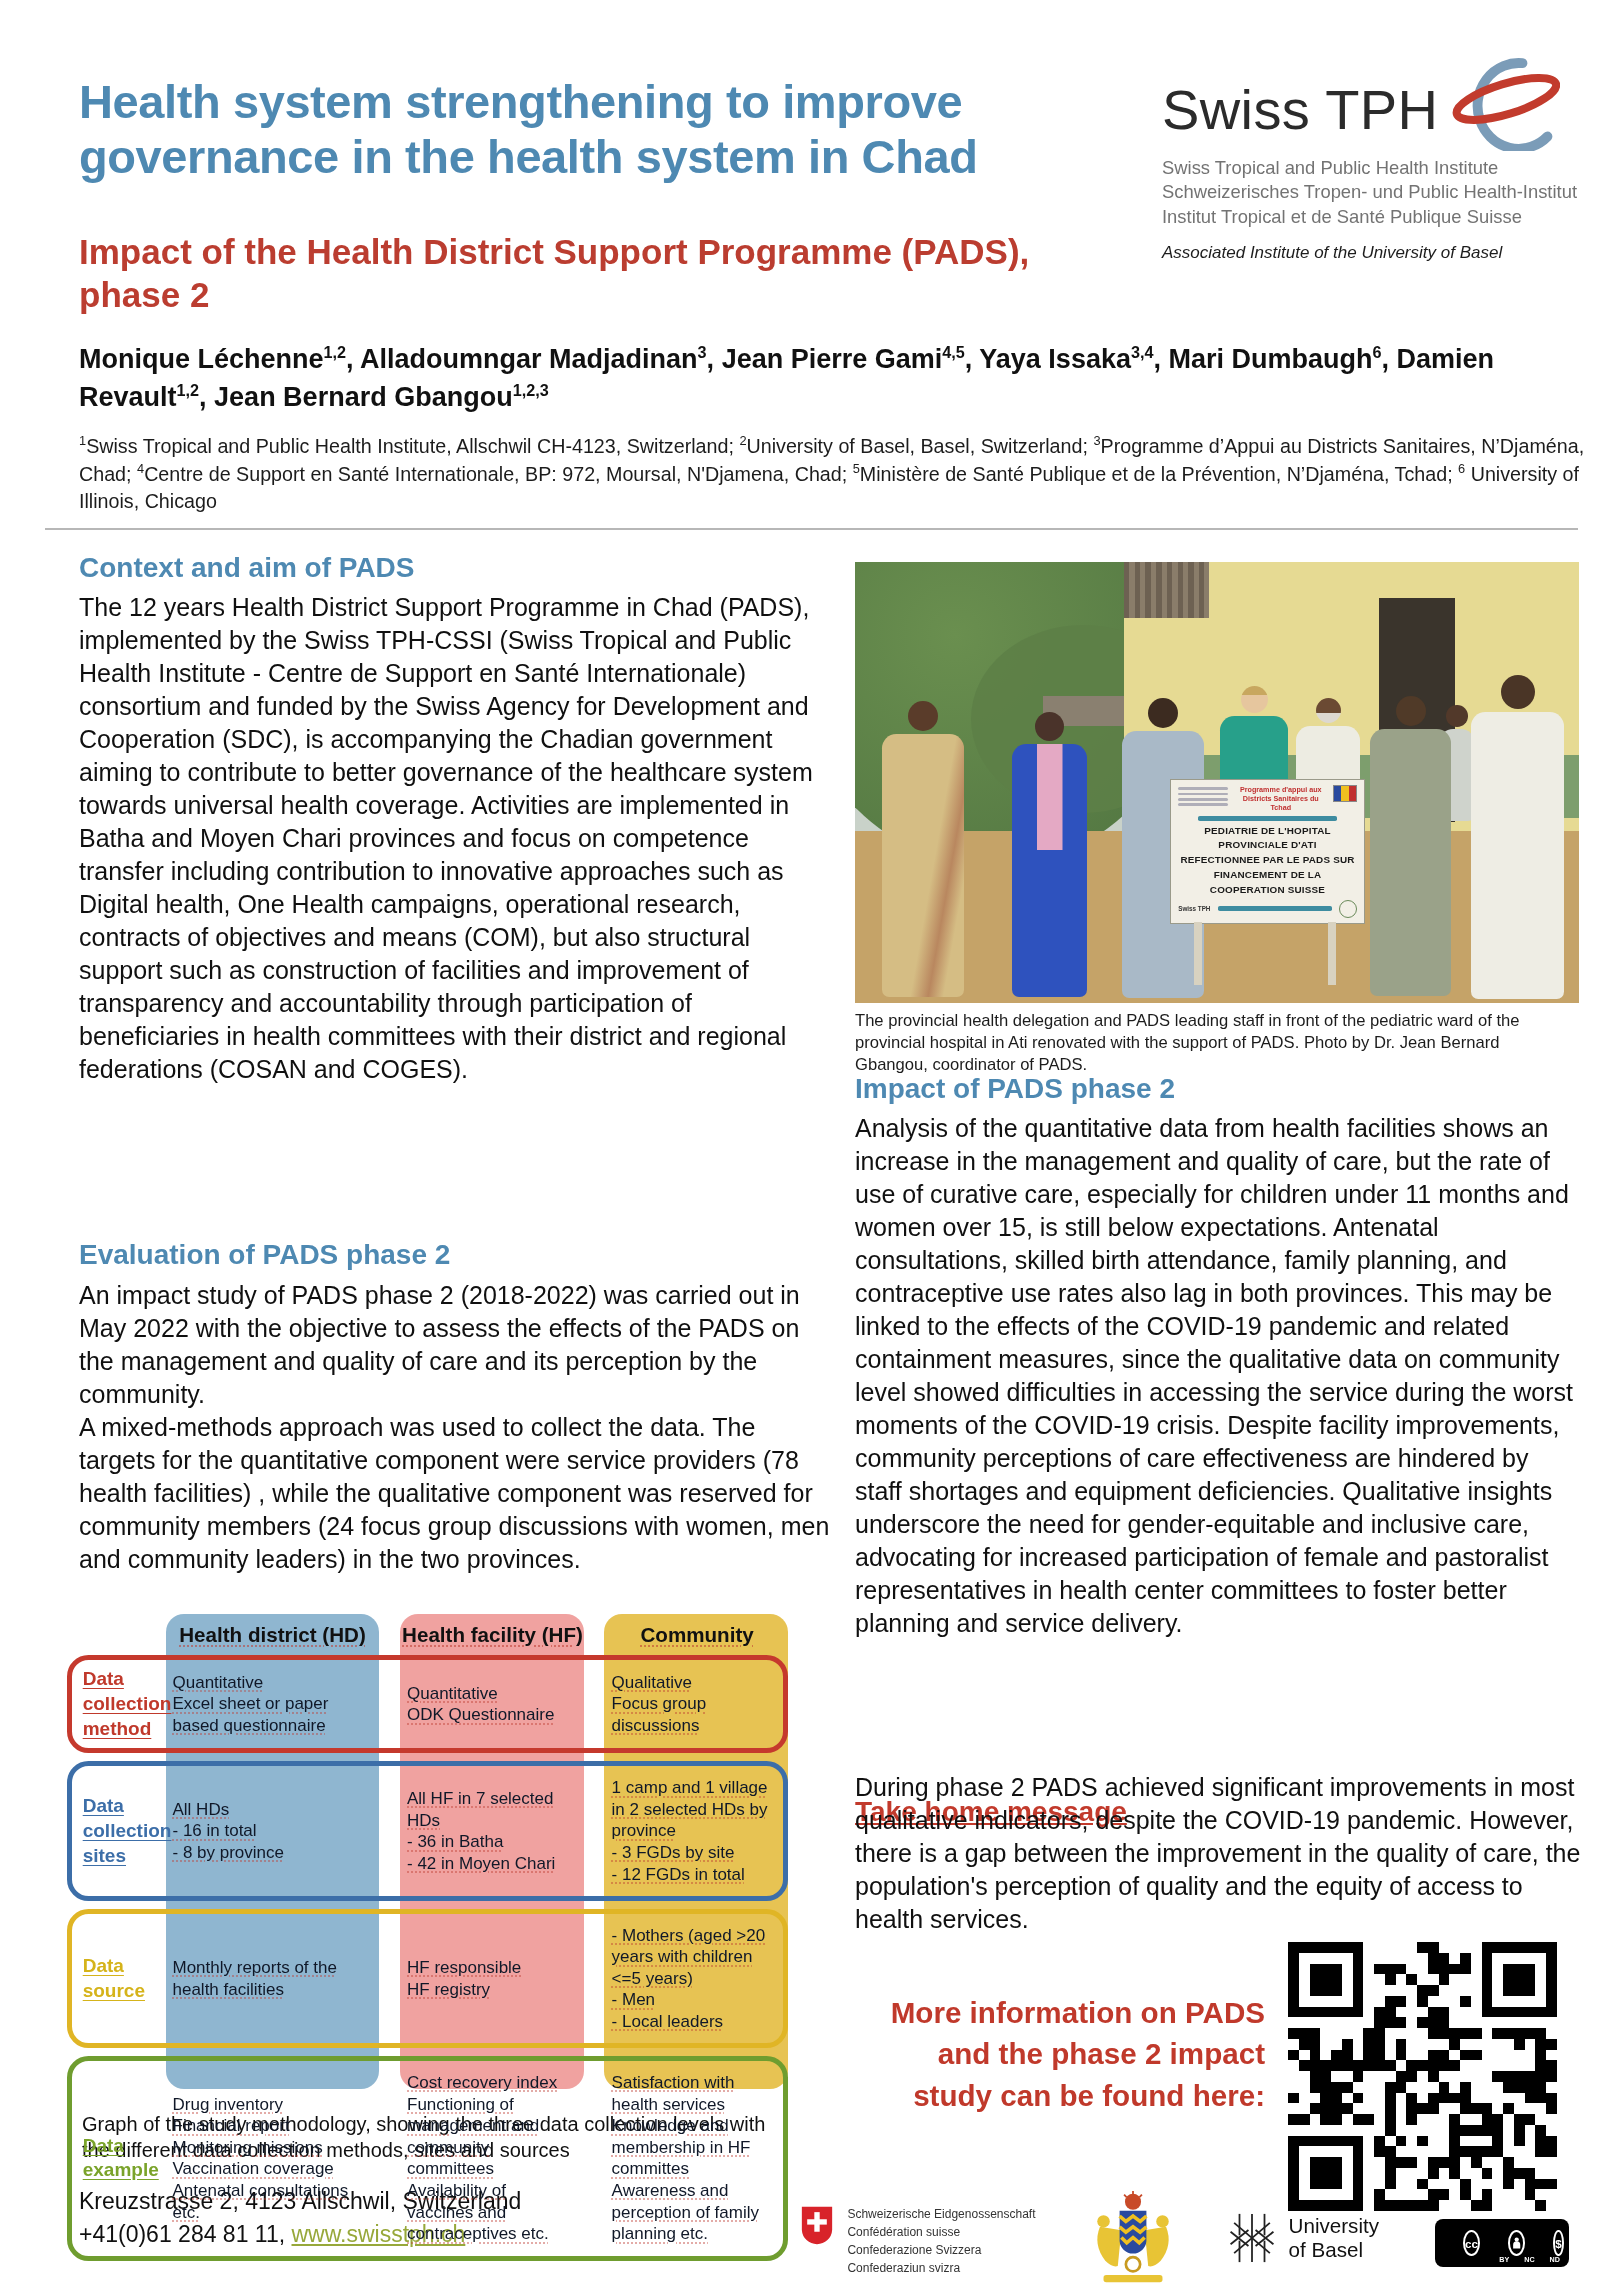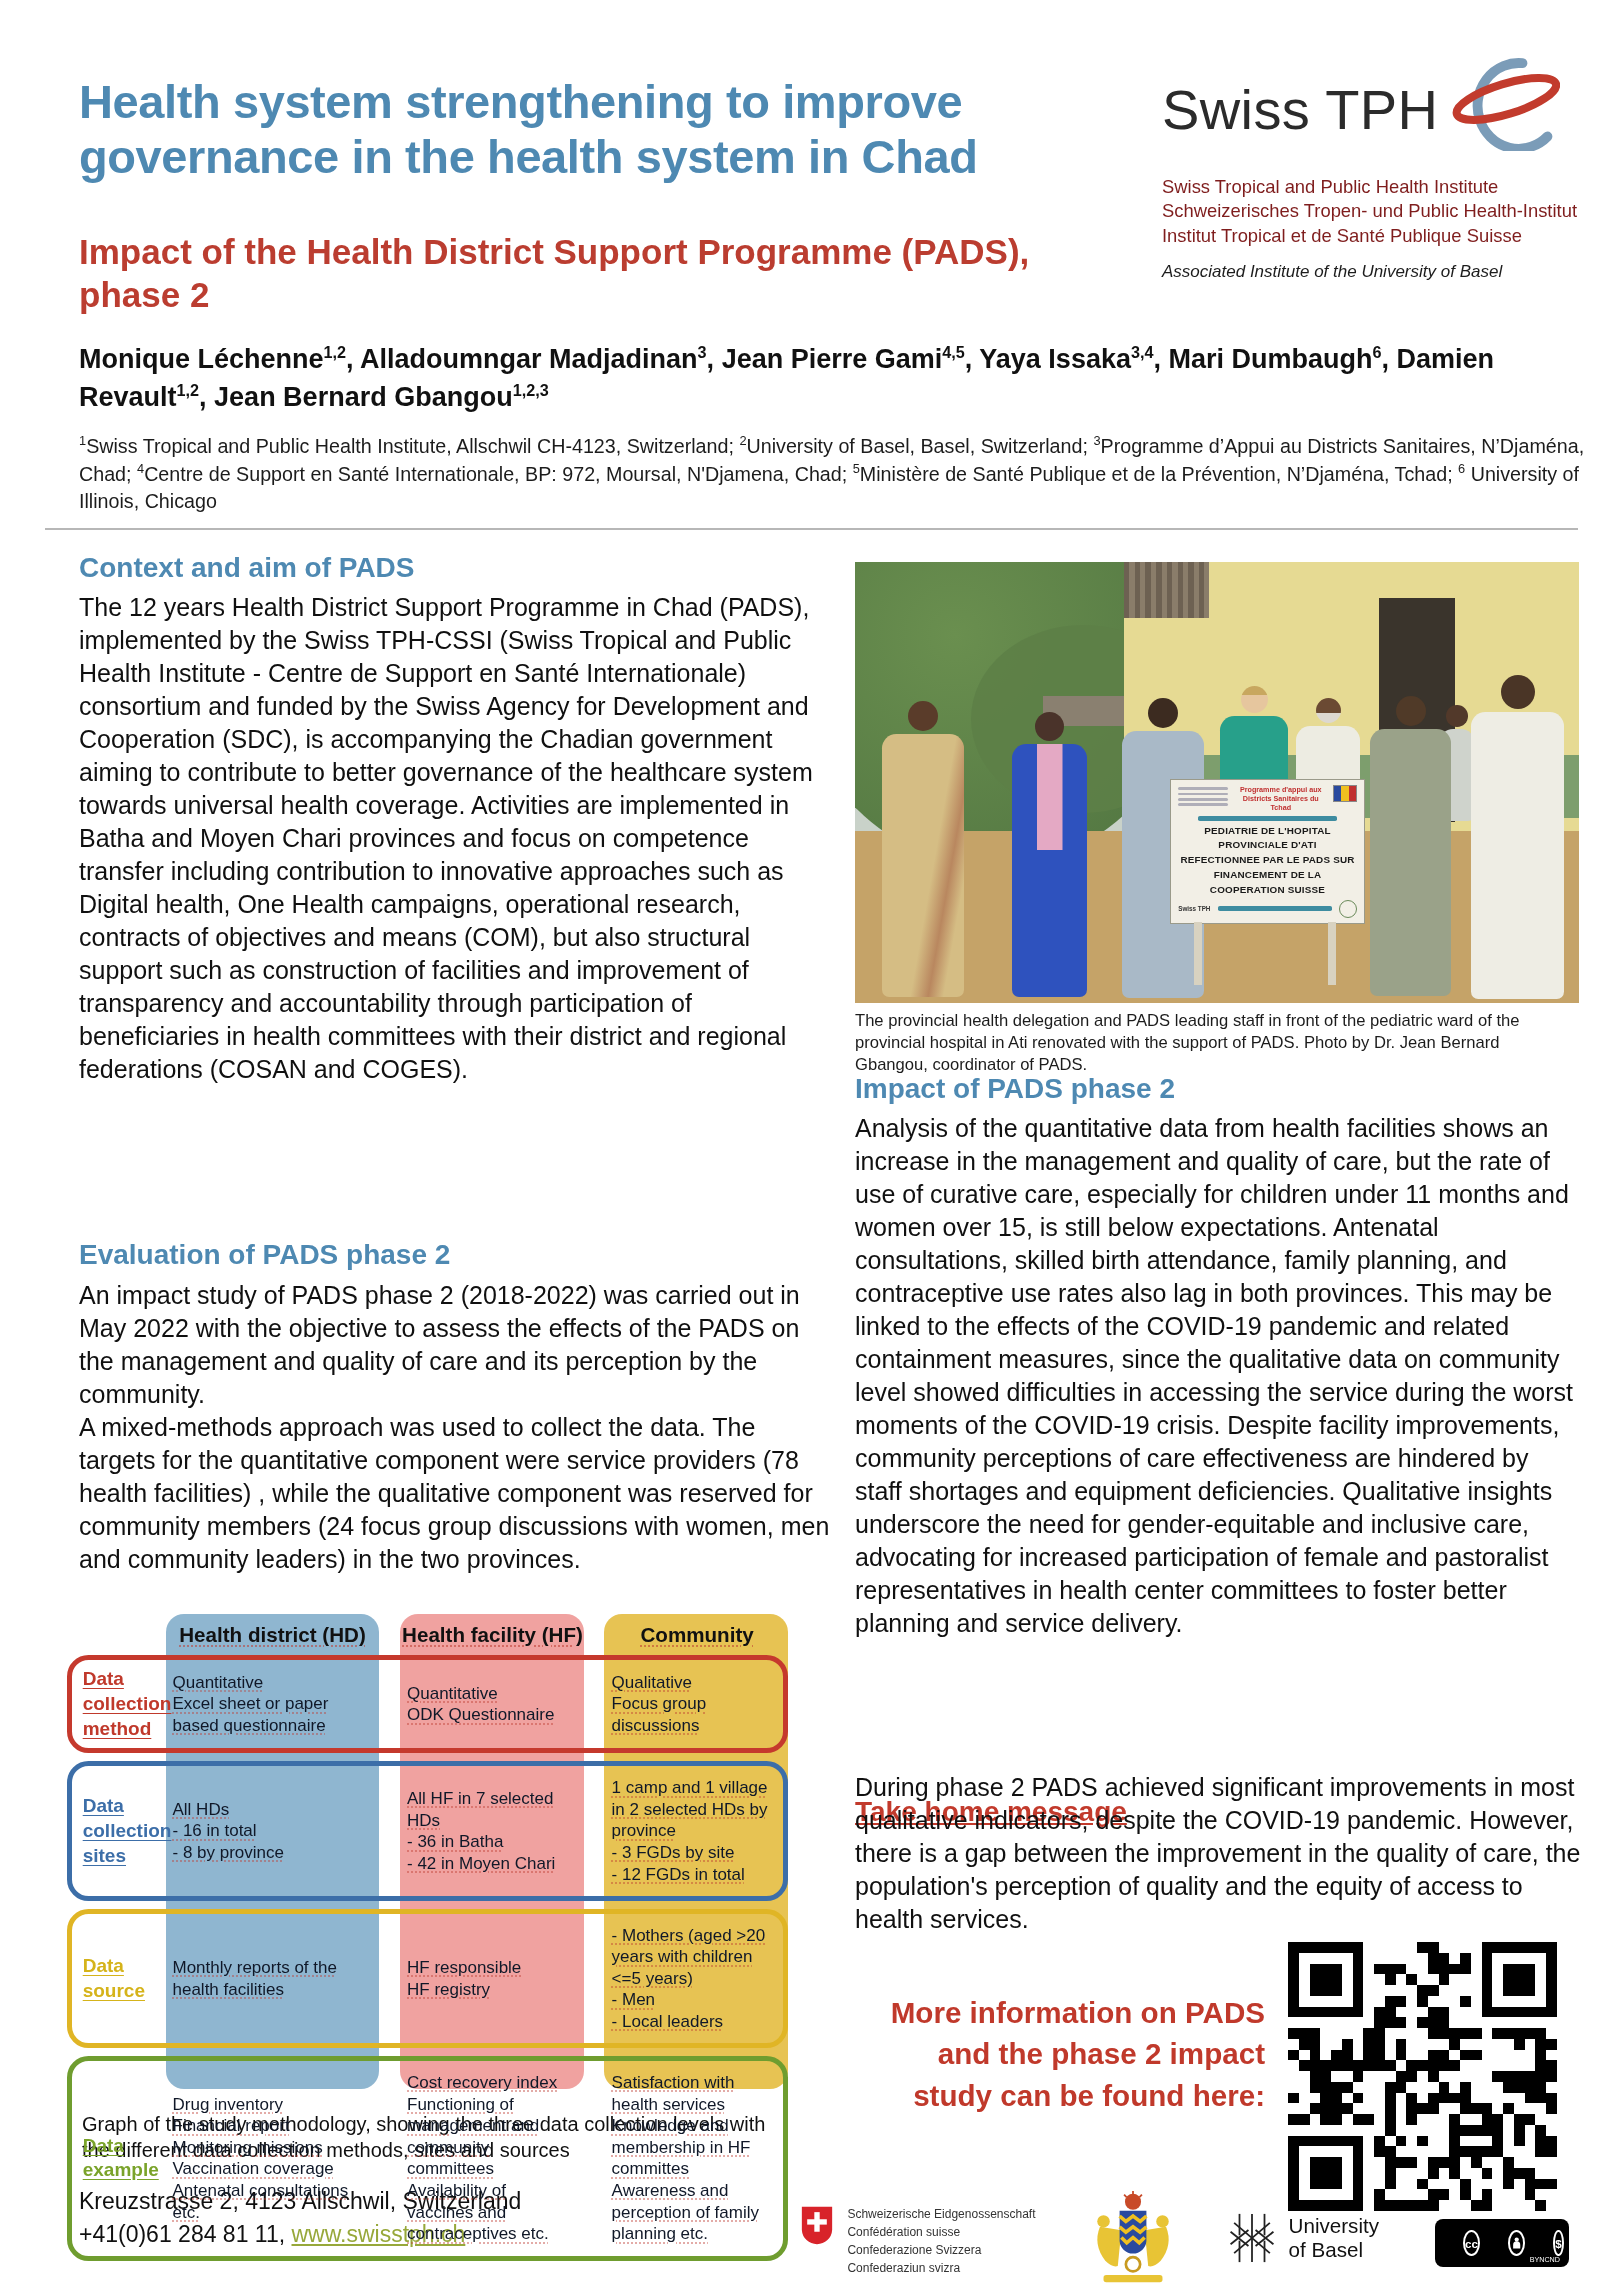--- a/index.html
+++ b/index.html
@@ -6,21 +6,21 @@
   .page{position:relative;width:1622px;height:2293px;background:#ffffff;overflow:hidden;
         font-family:"Liberation Sans", sans-serif;color:#111;}
   .abs{position:absolute;}
   
   .title{left:79px;top:75px;width:1057px;font-size:47px;font-weight:bold;color:#4e89b2;line-height:1.17;letter-spacing:-0.4px;}
   .subtitle{left:79px;top:231px;width:976px;font-size:35px;font-weight:bold;color:#bb3d30;line-height:1.22;}
   .logo{left:1162px;top:54px;width:425px;}
   .logo-row{display:flex;align-items:flex-start;}
   .logo-name{font-size:56px;color:#2b2b2b;letter-spacing:0.4px;margin-top:23px;}
   .logo-globe{margin-left:12.5px;}
-  .logo-lines{margin-top:24px;font-size:18.4px;color:#7f1d1d;line-height:1.33;}
+  .logo-lines{margin-top:5px;font-size:18.4px;color:#737373;line-height:1.33;}
   .logo-tagline{margin-top:13.4px;font-size:17px;font-style:italic;color:#1d1d1d;}
   .authors{left:79px;top:340px;width:1515px;font-size:27px;font-weight:bold;line-height:1.42;}
   .authors sup{font-size:60%;}
   .affiliations{left:79px;top:432px;width:1522px;font-size:19.7px;color:#1c1c1c;line-height:1.4;}
   .affiliations sup{font-size:65%;}
   .rule{left:45px;top:528px;width:1533px;height:1.8px;background:#b7b7b7;}
   
   .h-blue{font-size:28px;font-weight:bold;color:#4e89b2;}
   .h-red{font-size:28px;font-weight:bold;color:#c23a2c;}
   .body-text{font-size:25px;line-height:33px;color:#101010;white-space:pre-line;}
@@ -87,21 +87,21 @@
   
   .f-swiss{left:800px;top:2205px;display:flex;gap:13.4px;align-items:flex-start;}
   .f-swiss-text{font-size:12px;color:#333;line-height:1.5;}
   .f-chad{left:1091px;top:2191px;}
   .f-unibas{left:1227px;top:2212px;display:flex;gap:11.6px;align-items:center;}
   .f-unibas-text{font-size:20.6px;color:#111;line-height:1.15;}
   .f-cc{left:1435px;top:2219px;width:134px;height:48px;background:#000;border-radius:8px;
         display:flex;align-items:center;justify-content:space-evenly;position:absolute;}
   .cc-circle{width:26px;height:26px;border-radius:50%;border:2.2px solid #fff;box-sizing:border-box;
              display:flex;align-items:center;justify-content:center;color:#fff;font-size:11.6px;font-weight:bold;position:relative;margin-left:28px;}
-  .cc-labels{position:absolute;bottom:2.7px;right:9px;display:flex;color:#fff;font-size:7.2px;font-weight:normal;}
+  .cc-labels{position:absolute;bottom:2.7px;right:9px;display:flex;gap:15px;color:#fff;font-size:7.2px;font-weight:bold;}
 </style>
 </head>
 <body>
 
 <div class="page">
 
   <div class="abs title">Health system strengthening to improve governance in the health system in Chad</div>
   <div class="abs subtitle">Impact of the Health District Support Programme (PADS), phase 2</div>
 
   <div class="abs logo">

